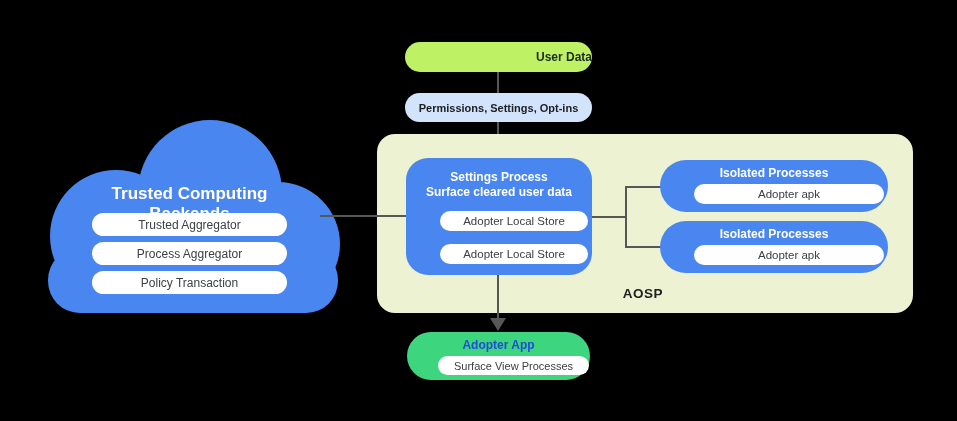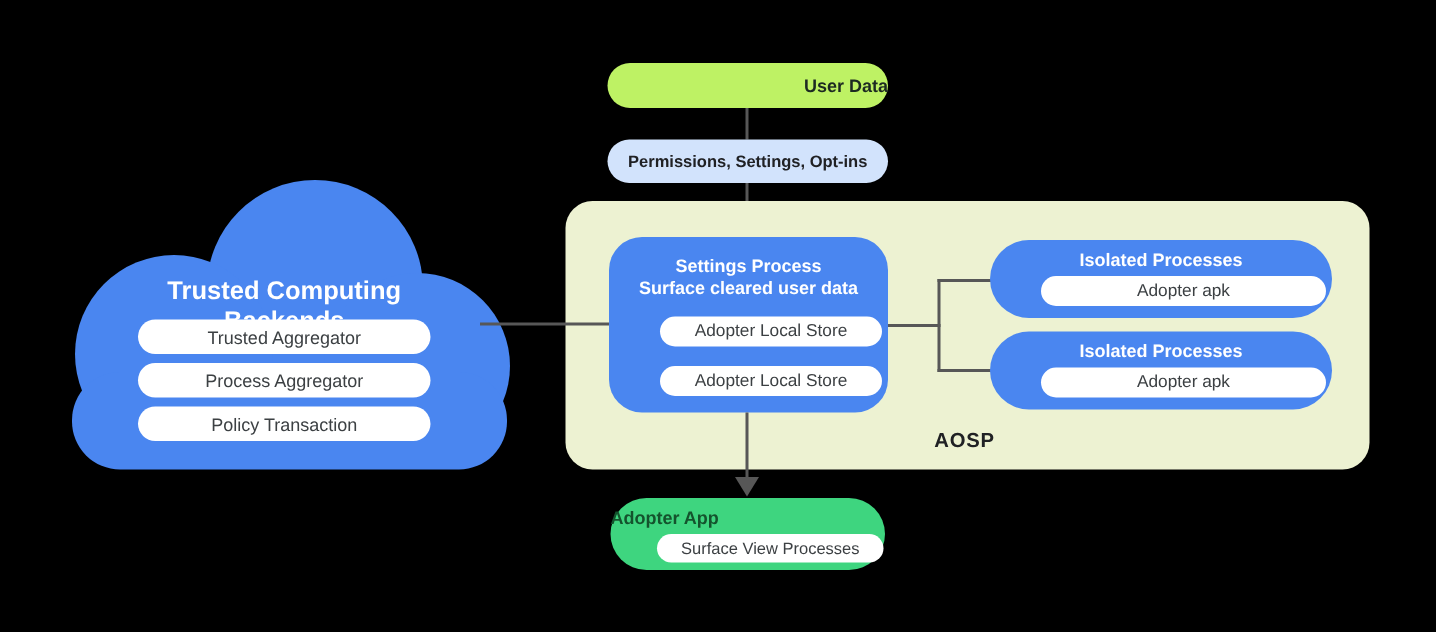--- a/index.html
+++ b/index.html
@@ -98,23 +98,24 @@
   }
 
   
   .green-node {
     position: absolute;
     background: #3ed57f;
     border-radius: 24px;
   }
   .green-node-title {
     margin-top: 6px;
+    text-align: center;
     font-weight: bold;
     font-size: 12px;
-    color: #14532d;
+    color: #1d4ed8;
   }
 </style>
 </head>
 <body>
 
 <div class="stage">
 
   <div class="abs center pill-green" style="left:405px; top:42px; width:187px; height:30px;">
     <span>User Data</span>
   </div>

